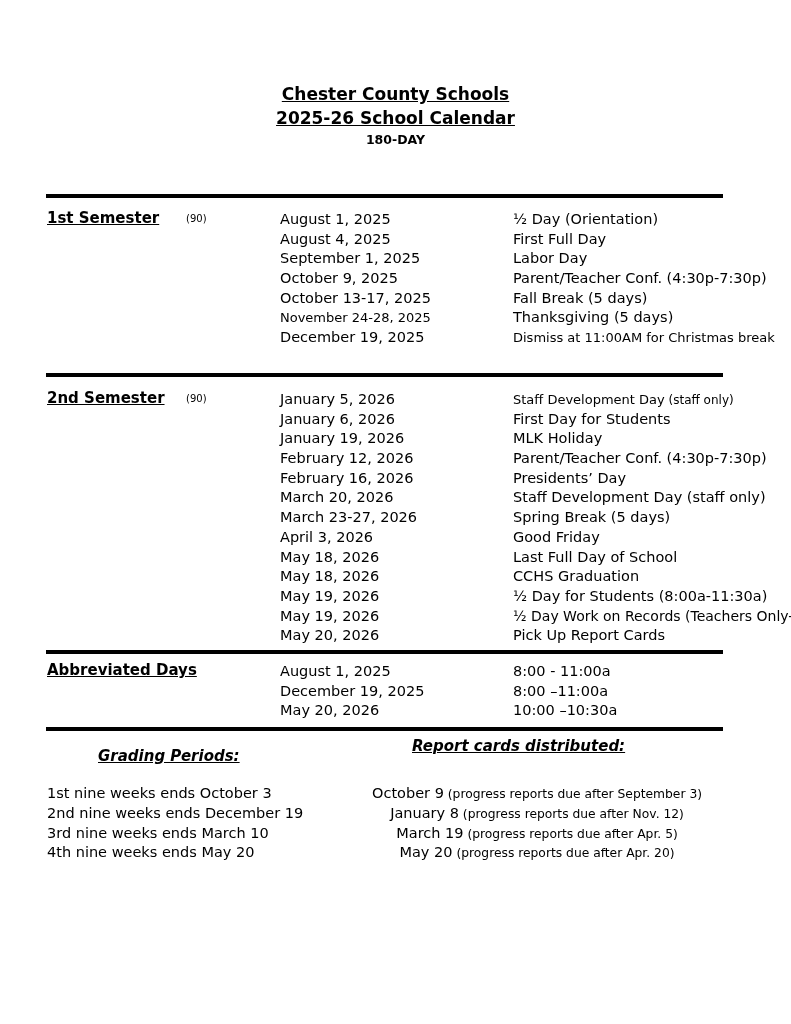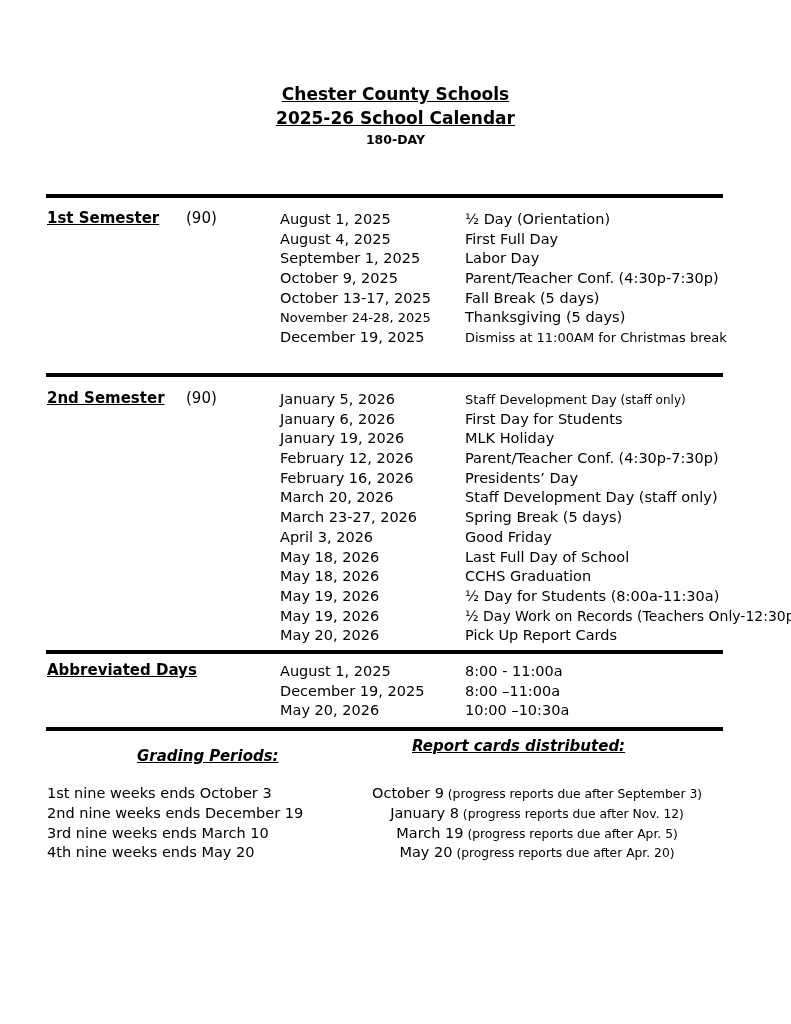--- a/index.html
+++ b/index.html
@@ -17,32 +17,32 @@
   .subtitle-line { font-size: 12.5px; font-weight: bold; line-height: 15px; margin-top: 2px; }
 
   
   .rule { position: absolute; left: 46px; width: 677px; height: 4px; background: #000000; }
   .r1 { top: 194px; } .r2 { top: 373px; } .r3 { top: 650px; } .r4 { top: 727px; }
 
   
   .sem { position: absolute; left: 47px; width: 715px; }
   .sem1 { top: 209px; } .sem2 { top: 389px; } .abbr { top: 661px; }
   .sec-head { position: absolute; left: 0; top: 0; font-size: 15px; font-weight: bold; text-decoration: underline; line-height: 19.7px; white-space: nowrap; }
-  .sec-count { position: absolute; left: 139px; top: 0; font-size: 15px; line-height: 19.7px; }
+  .sec-count { position: absolute; left: 139px; top: 0; font-size: 10px; line-height: 19.7px; }
   .rows { margin-left: 233px; }
   .row { line-height: 19.7px; height: 19.7px; white-space: nowrap; }
   .date { display: inline-block; width: 185px; font-size: 14.5px; }
-  .desc { font-size: 14.5px; }
+  .desc { font-size: 14.5px; margin-left: 48px; }
   .small { font-size: 13px; }
   .tiny { font-size: 14px; }
   .note { font-size: 12px; }
 
   
   .bottom-head { position: absolute; font-size: 15px; font-weight: bold; font-style: italic; text-decoration: underline; white-space: nowrap; }
-  .gp-head { left: 98px; top: 747px; margin-left: 39px; }
+  .gp-head { left: 98px; top: 747px; }
   .rc-head { left: 412px; top: 737px; }
   .gp-list { position: absolute; left: 47px; top: 784px; }
   .rc-list { position: absolute; left: 372px; top: 784px; }
   .gp-item { font-size: 14.5px; line-height: 19.8px; height: 19.8px; white-space: nowrap; }
   .rc-item { font-size: 14.5px; line-height: 19.8px; height: 19.8px; white-space: nowrap; text-align: center; }
   .rc-date { font-size: 14.5px; }
   .rc-note { font-size: 12.3px; }
 </style>
 </head>
 <body>

